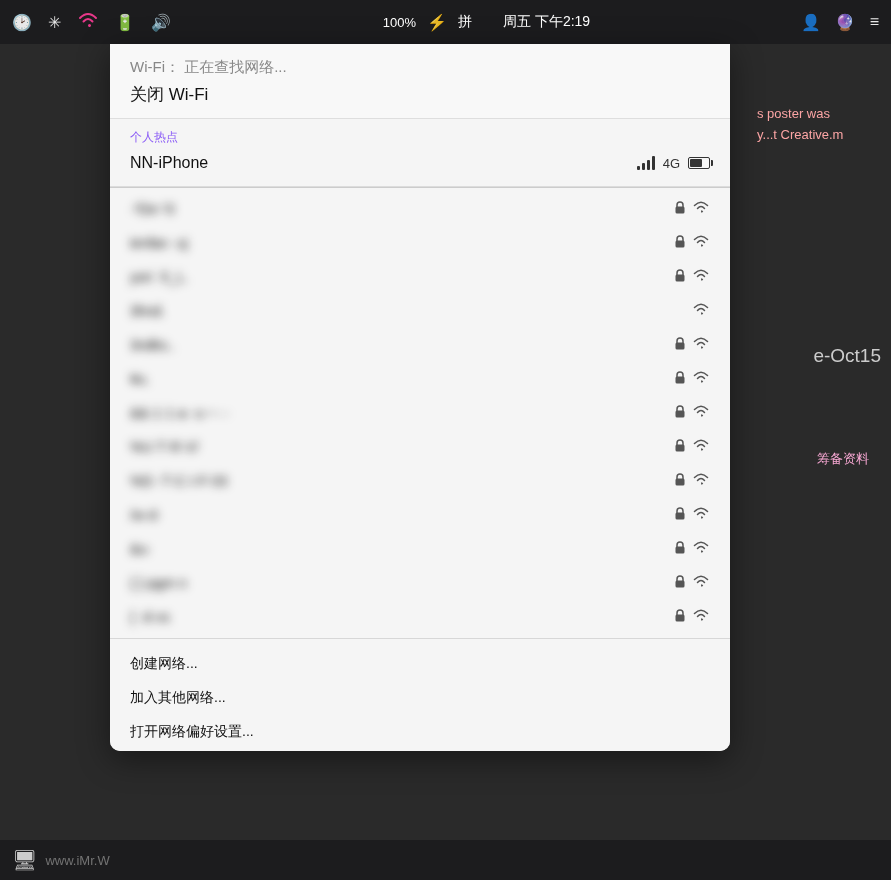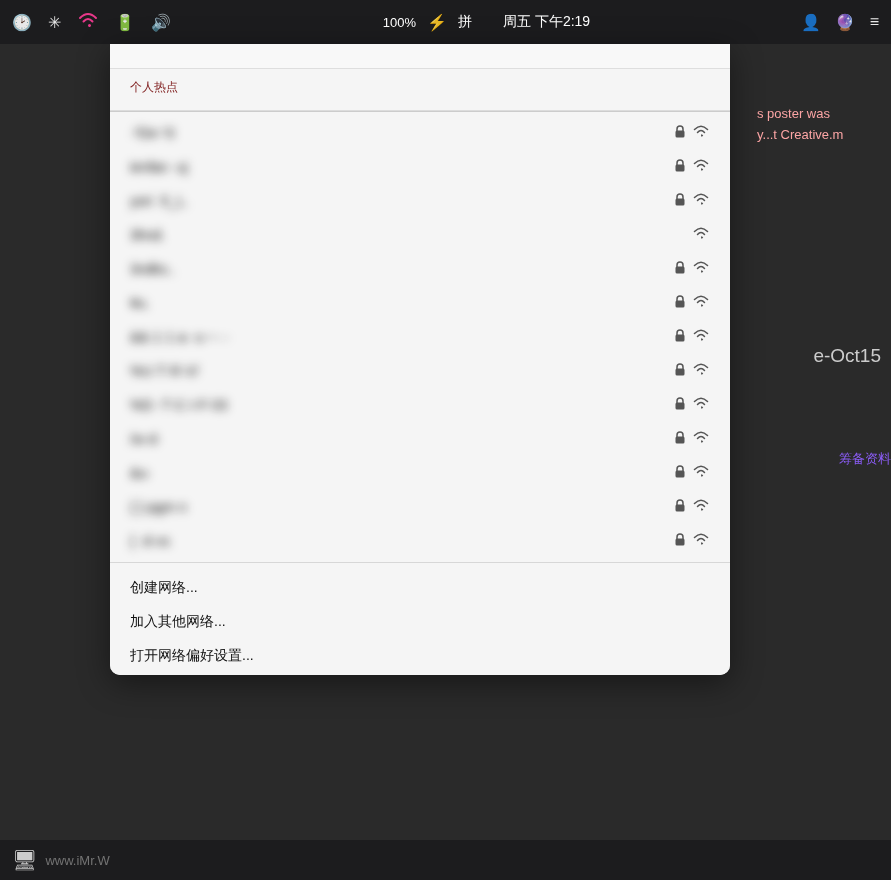--- a/index.html
+++ b/index.html
@@ -78,22 +78,22 @@
     .bg-text-date {
       position: absolute;
       top: 345px;
       right: 10px;
       color: #ccc;
       font-size: 19px;
     }
     .bg-text-prepare {
       position: absolute;
       top: 450px;
-      right: 0;
-      color: #8b5cf6;
+      right: 22px;
+      color: #f9a8d4;
       font-size: 13px;
       text-align: center;
     }
     .bg-text-bottom {
       position: absolute;
       bottom: 10px;
       right: 10px;
       color: #ccc;
       font-size: 12px;
     }
@@ -134,21 +134,21 @@
     }
 
     
     .hotspot-section {
       background: rgba(245, 245, 245, 0.98);
       padding: 10px 20px 10px 20px;
       border-bottom: 1px solid rgba(0,0,0,0.1);
     }
     .hotspot-label {
       font-size: 12px;
-      color: #7f1d1d;
+      color: #8b5cf6;
       margin-bottom: 4px;
       font-weight: 400;
     }
     .hotspot-item {
       display: flex;
       align-items: center;
       justify-content: space-between;
       padding: 4px 0;
     }
     .hotspot-name {
@@ -301,24 +301,44 @@
   <div>s poster was</div>
   <div>y...t Creative.m</div>
 </div>
 <div class="bg-text-date">e-Oct15</div>
 <div class="bg-text-prepare">筹备资料</div>
 <div class="bg-text-bottom">匀由互联</div>
 
 <div class="wifi-panel">
 
   <div class="wifi-header">
+    <div class="wifi-searching">
+      <span>Wi-Fi：</span>
+      <span>正在查找网络...</span>
+    </div>
+    <div class="wifi-close">关闭 Wi-Fi</div>
   </div>
 
   <div class="hotspot-section">
     <div class="hotspot-label">个人热点</div>
+    <div class="hotspot-item">
+      <span class="hotspot-name">NN-iPhone</span>
+      <div class="hotspot-indicators">
+        <div class="signal-bars">
+          <div class="signal-bar"></div>
+          <div class="signal-bar"></div>
+          <div class="signal-bar"></div>
+          <div class="signal-bar"></div>
+        </div>
+        <span class="hotspot-4g">4G</span>
+        <div class="battery-icon">
+          <div class="battery-fill"></div>
+        </div>
+      </div>
+    </div>
   </div>
 
   <div class="section-divider"></div>
 
   <div class="network-list">
 
   <div class="network-item">
         <span class="network-name">·²De·¹3</span>
         <div class="network-icons">
           <span><svg width="12" height="15" viewBox="0 0 12 15" fill="none">

